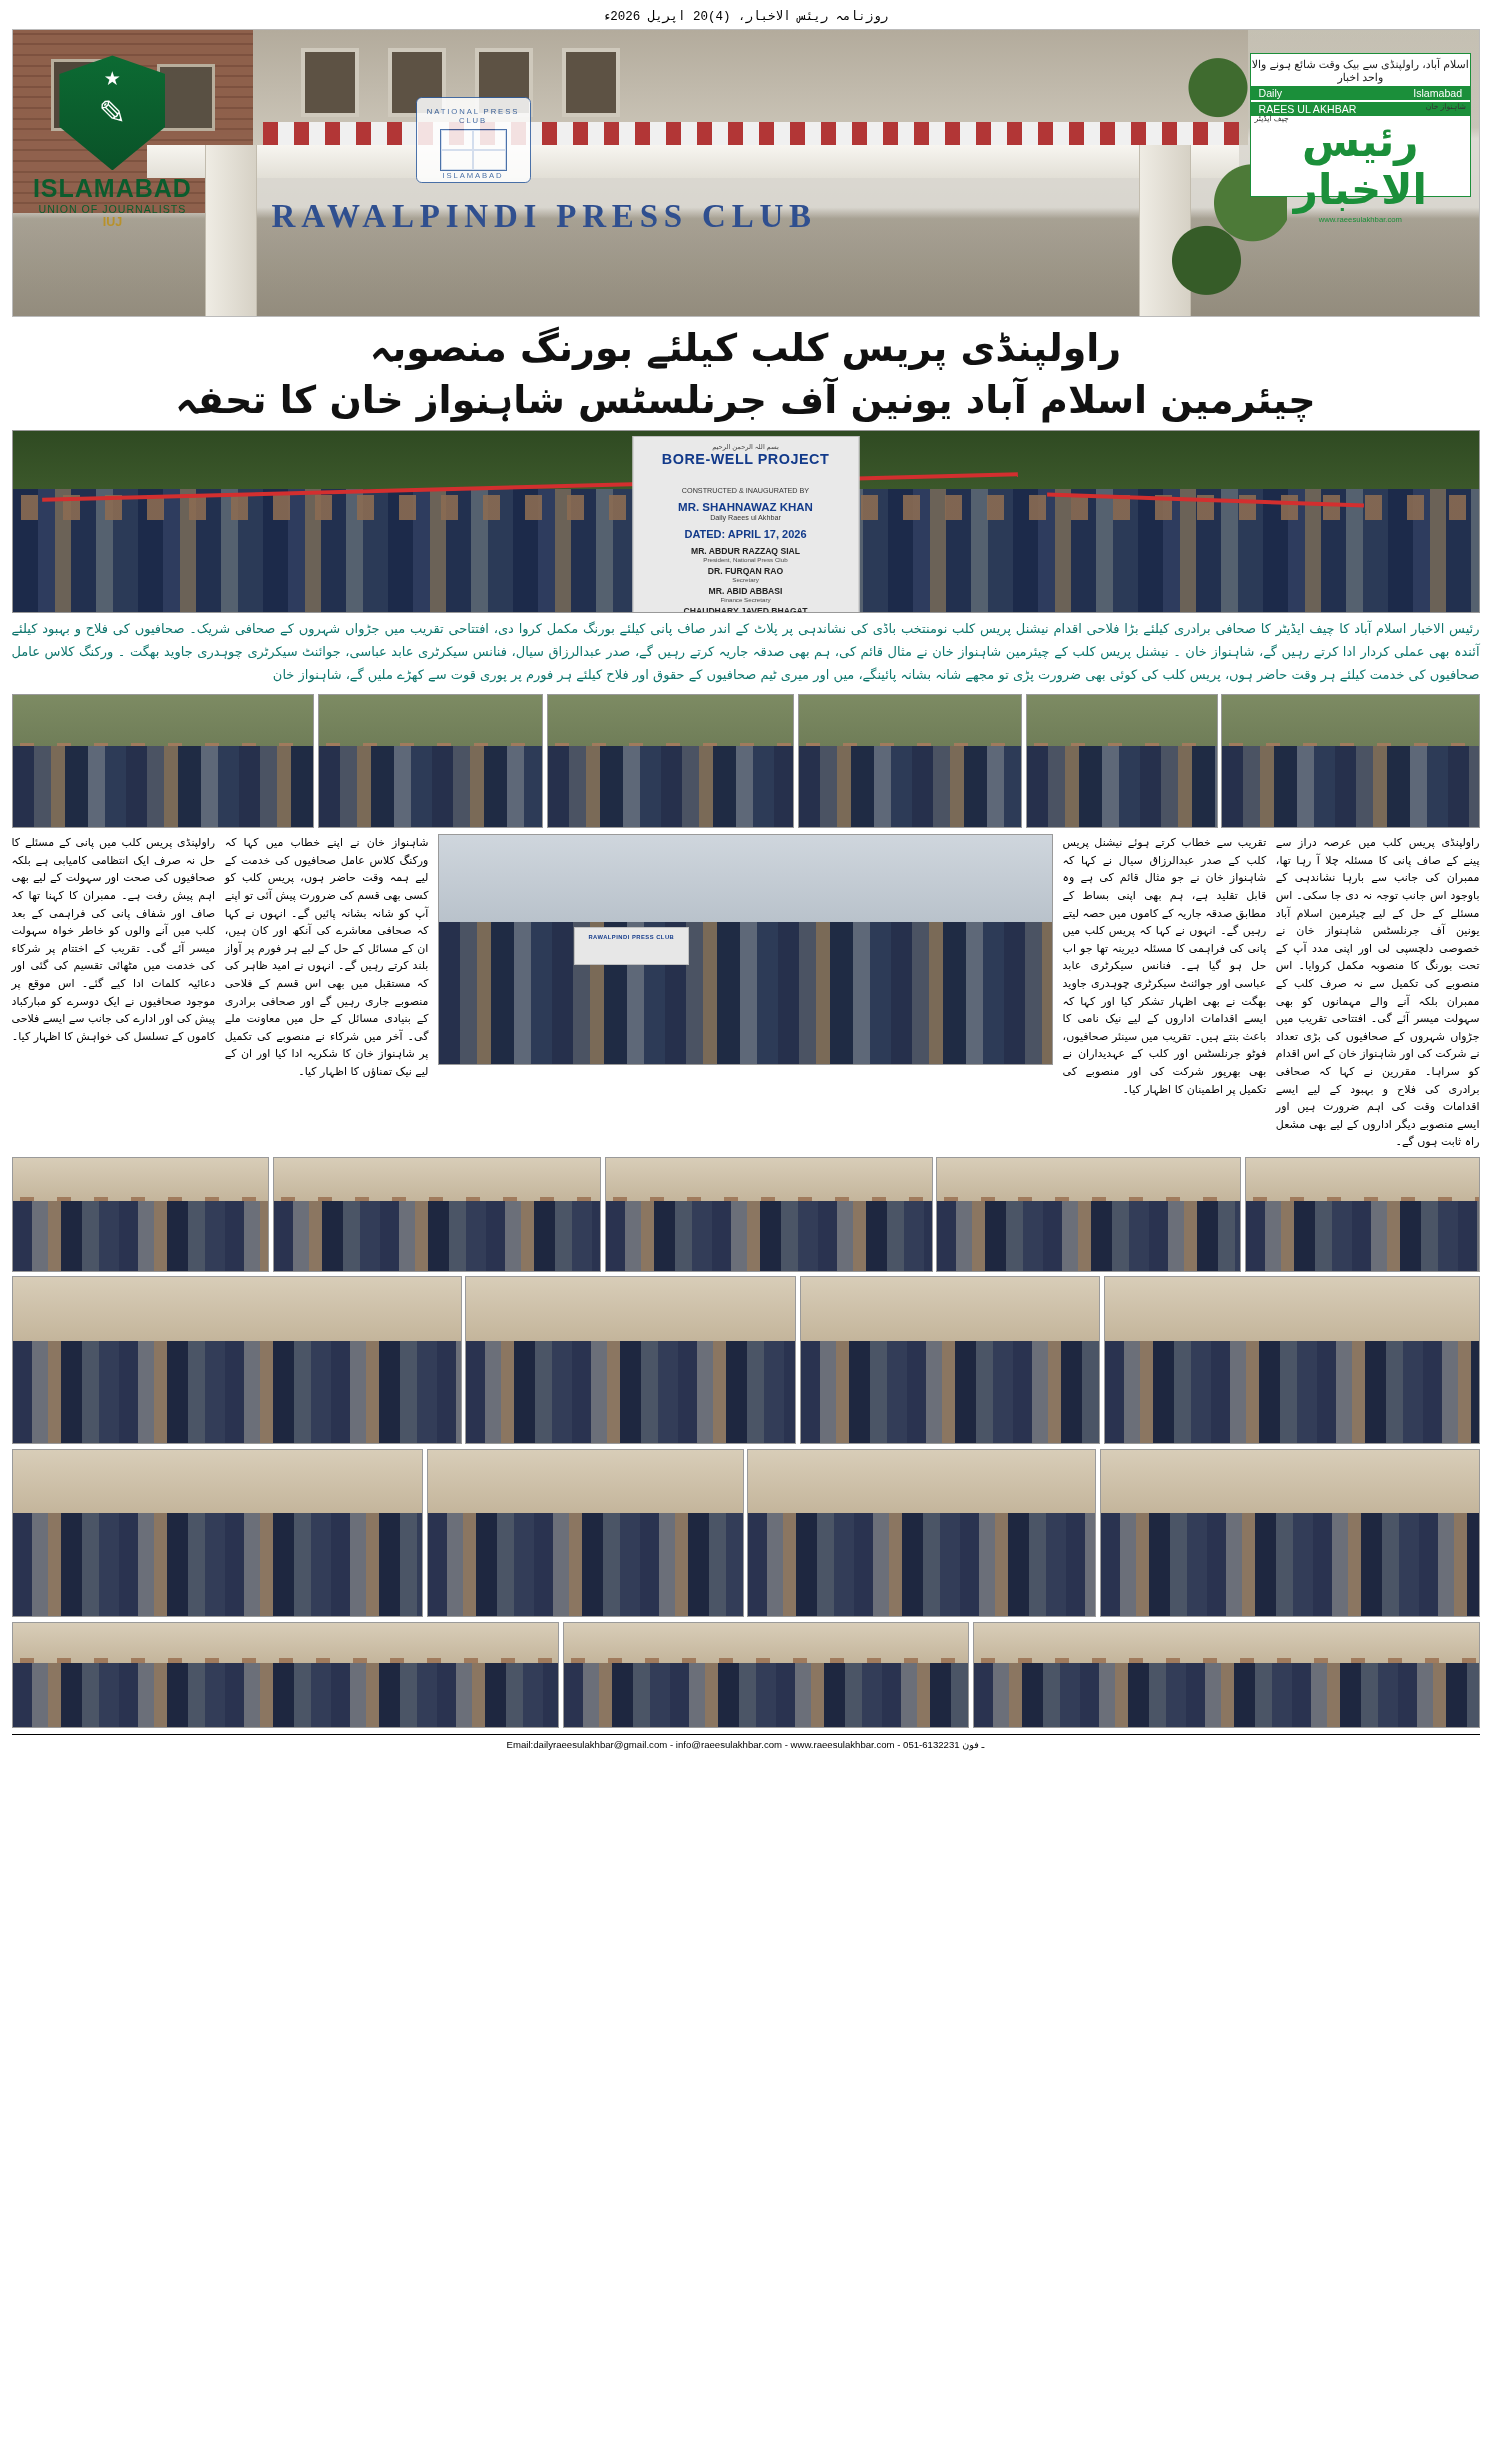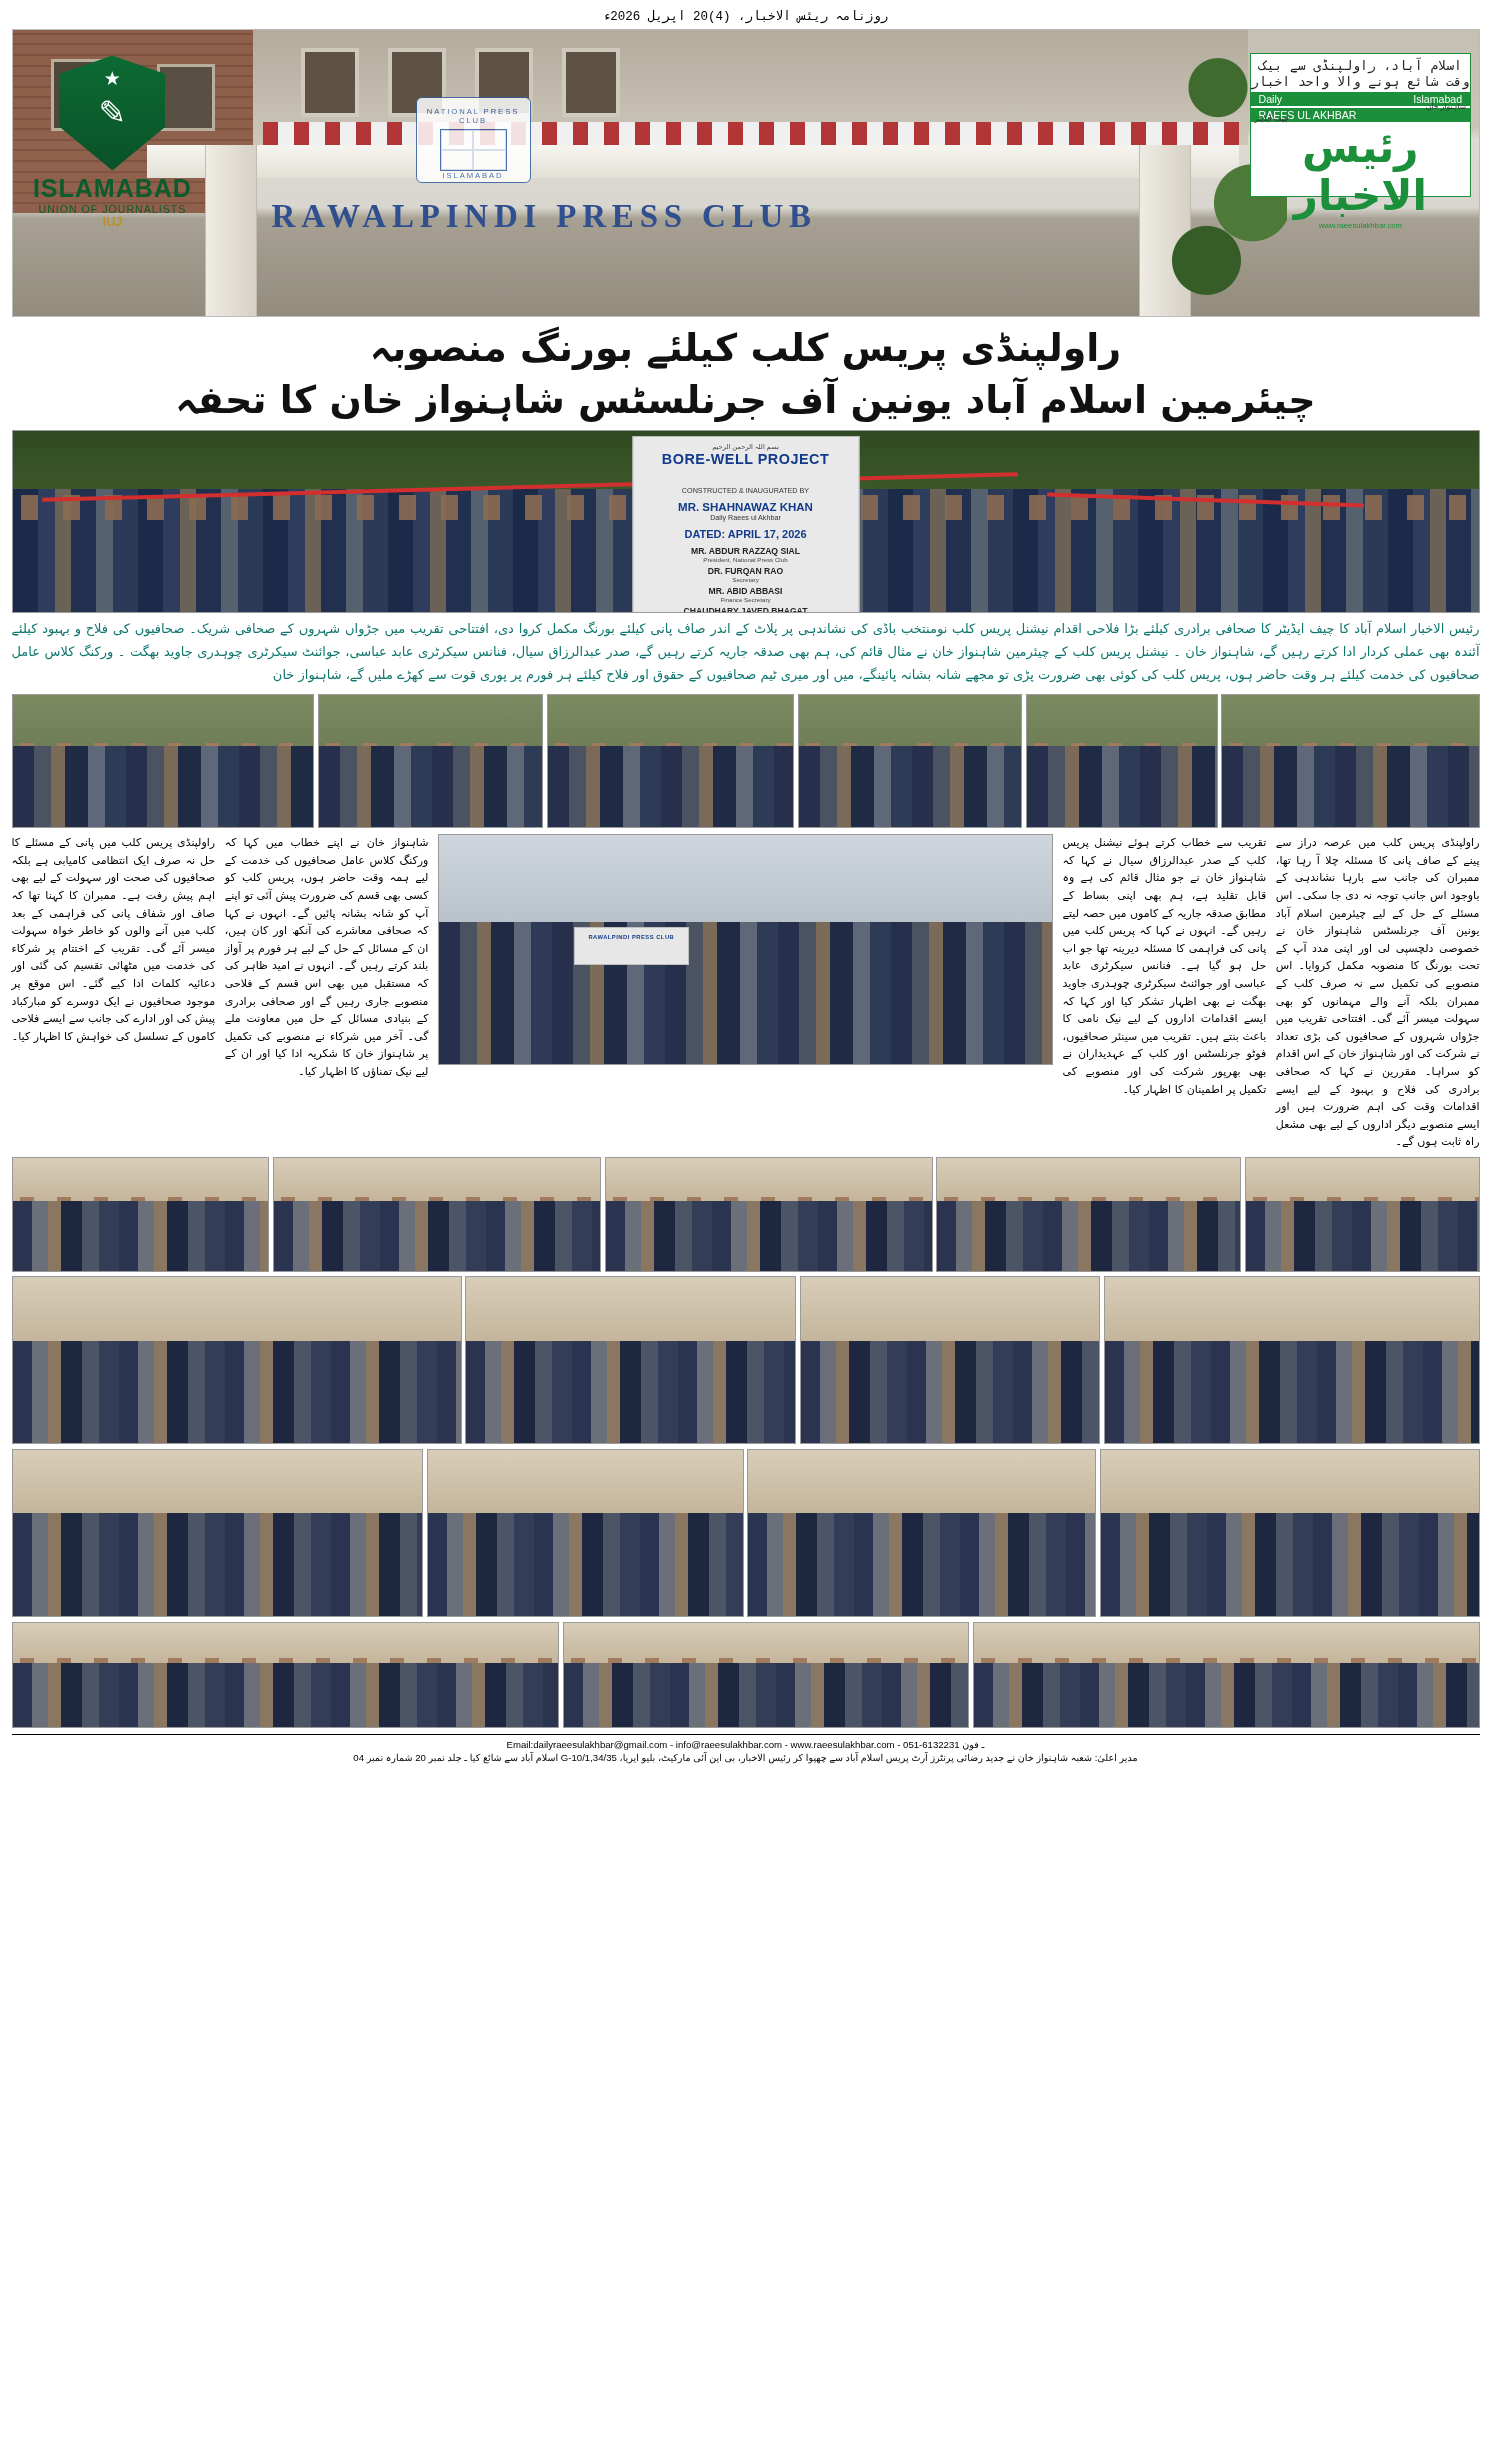--- a/index.html
+++ b/index.html
@@ -150,21 +150,21 @@
   .iuj .iujtxt { font-size: 12.5px; font-weight: 700; color: #b8912a; }
   
   .paper-logo {
     position: absolute; right: 7.7px; top: 23px;
     width: 221px; height: 144px;
     background: #fff;
     border: 1.9px solid #1b8f3a;
     text-align: center;
     padding-top: 3.8px;
   }
-  .paper-logo .pl-top { font-size: 13px; color: #222; direction: rtl; font-family: Liberation Mono, monospace; }
+  .paper-logo .pl-top { font-size: 11px; color: #222; direction: rtl; }
   .paper-logo .pl-bar {
     display: flex; justify-content: space-between; align-items: center;
     background: #1b8f3a; color: #fff; font-size: 10.6px; padding: 1px 7.7px; margin: 1.9px 0;
   }
   .paper-logo .pl-main {
     font-size: 42px; color: #1b8f3a; font-weight: 700; direction: rtl;
     font-family: "DejaVu Sans", sans-serif; line-height: 1.15;
   }
   .paper-logo .pl-site { font-size: 7.7px; color: #1b8f3a; }
   .paper-logo .pl-side {
@@ -548,17 +548,16 @@
       </div>
     <div class="ph indoor" style="flex:1.25">
         <div class="bg"></div>
         <div class="faces"></div>
         <div class="people"></div>
       </div>
   </div>
 
   <div class="footer">
     <div>Email:dailyraeesulakhbar@gmail.com - info@raeesulakhbar.com - www.raeesulakhbar.com - 051-6132231 ـ فون</div>
-    <div class="line2">مدیر اعلیٰ: شعبہ شاہنواز خان نے جدید رضائی پرنٹرز آرٹ پریس اسلام آباد سے چھپوا کر رئیس الاخبار، بی این آئی مارکیٹ، بلیو ایریا، G-10/1,34/35 اسلام آباد سے شائع کیا ـ جلد نمبر 20 شمارہ نمبر 04</div>
   </div>
 
 </div>
 
 
 </body></html>

